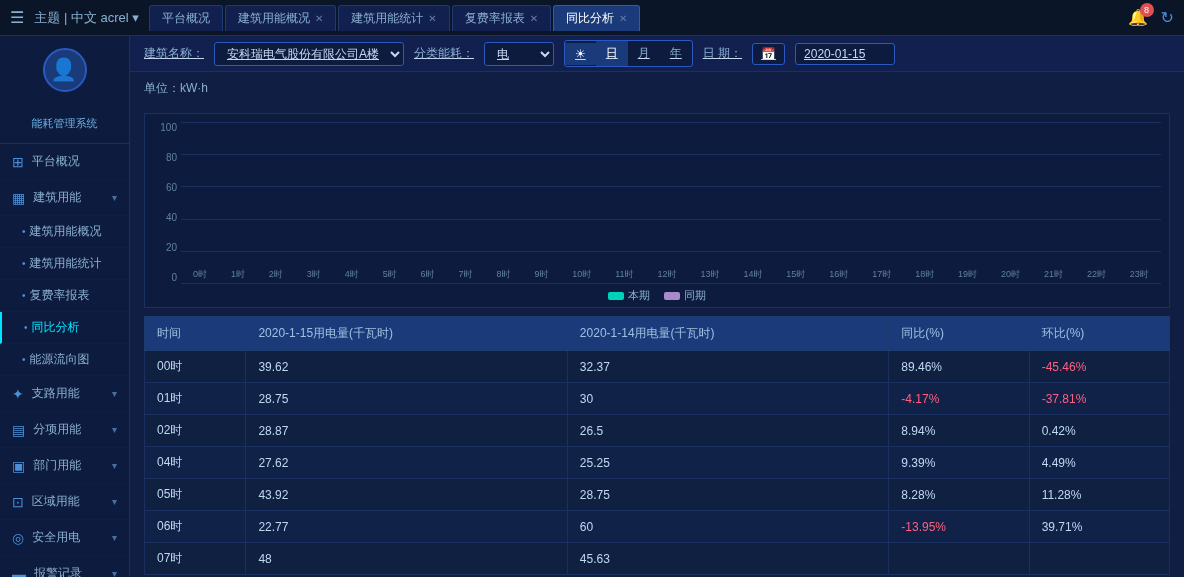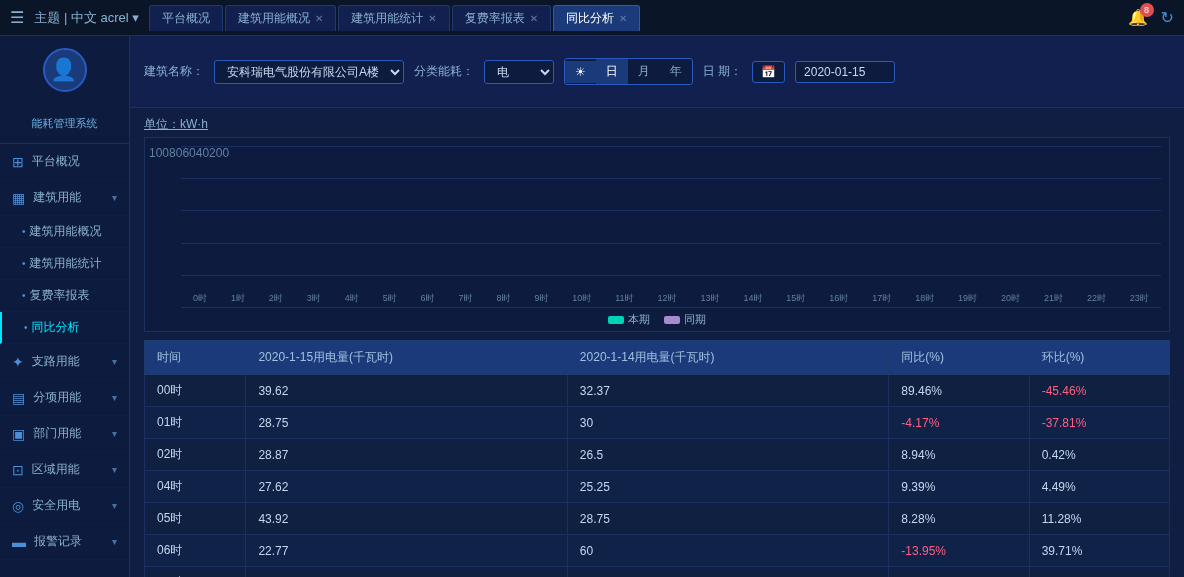--- a/index.html
+++ b/index.html
@@ -148,26 +148,27 @@
       flex: 1;
       display: flex;
       flex-direction: column;
       overflow: hidden;
       background: #0f1e42;
     }
 
     
     .toolbar {
       background: #122050;
-      padding: 22px 14px;
+      padding: 4px 14px;
       display: flex;
       align-items: center;
       gap: 10px;
       border-bottom: 1px solid #1a3060;
       flex-shrink: 0;
+      text-decoration: underline;
     }
     .toolbar-label { color: #8ab0d0; font-size: 12px; }
     .toolbar-select {
       background: #0d1b3e;
       border: 1px solid #2a5abf;
       color: #c8d8f0;
       padding: 3px 8px;
       border-radius: 3px;
       font-size: 12px;
       cursor: pointer;
@@ -214,37 +215,37 @@
       border-radius: 3px;
       font-size: 12px;
       width: 100px;
     }
 
     
     .chart-section {
       padding: 8px 14px;
       flex-shrink: 0;
     }
-    .chart-unit { color: #8ab0d0; font-size: 12px; margin-bottom: 4px; text-decoration: underline; }
+    .chart-unit { color: #8ab0d0; font-size: 12px; margin-bottom: 16px; }
     .chart-container {
       background: #0d1b3e;
       border: 1px solid #1a3060;
       height: 195px;
       position: relative;
       padding: 8px 8px 24px 36px;
     }
     .chart-y-axis {
       position: absolute;
       left: 4px;
       top: 8px;
       bottom: 24px;
       display: flex;
-      flex-direction: row;
+      flex-direction: column;
       justify-content: space-between;
-      font-size: 12px;
+      font-size: 10px;
       color: #6080a0;
       width: 28px;
       text-align: right;
     }
     .chart-grid {
       position: absolute;
       left: 36px;
       right: 8px;
       top: 8px;
       bottom: 24px;
@@ -383,20 +384,21 @@
         </div>
         <div class="sidebar-item">
           <span class="si-icon">▦</span>
           <span>建筑用能</span>
           <span class="si-arrow">▾</span>
         </div>
         <div class="sidebar-sub-item">建筑用能概况</div>
         <div class="sidebar-sub-item">建筑用能统计</div>
         <div class="sidebar-sub-item">复费率报表</div>
         <div class="sidebar-sub-item active">同比分析</div>
+        <div class="sidebar-sub-item">能源流向图</div>
         <div class="sidebar-item">
           <span class="si-icon">✦</span>
           <span>支路用能</span>
           <span class="si-arrow">▾</span>
         </div>
         <div class="sidebar-item">
           <span class="si-icon">▤</span>
           <span>分项用能</span>
           <span class="si-arrow">▾</span>
         </div>

